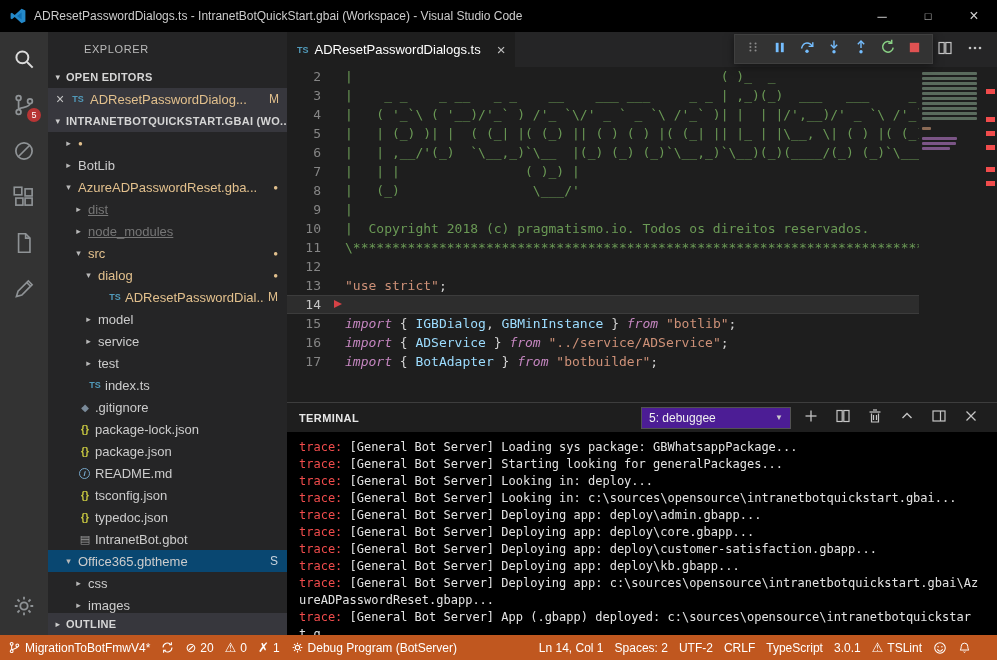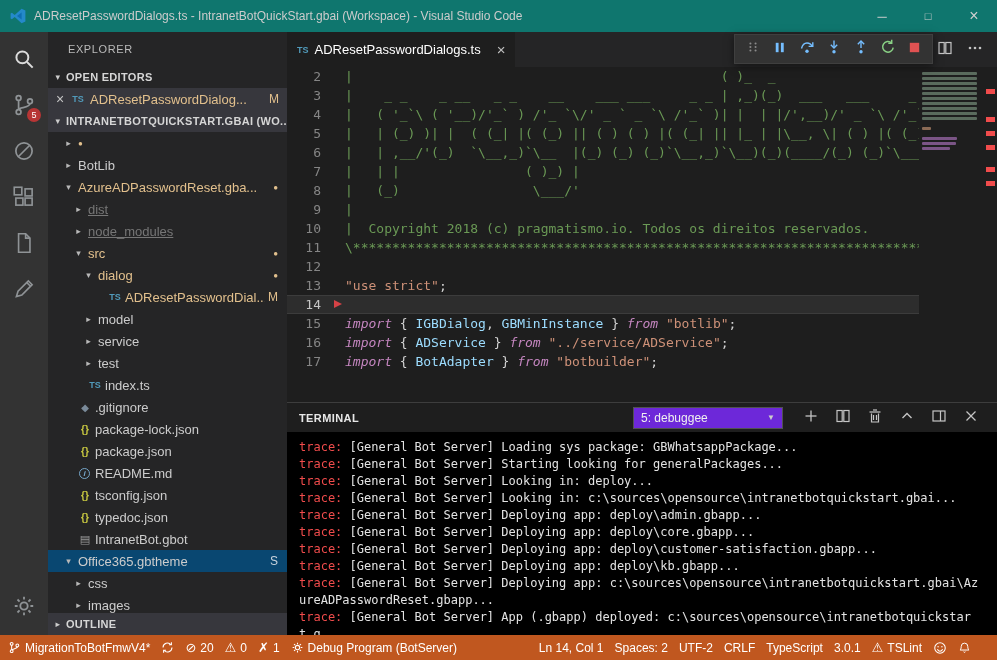--- a/index.html
+++ b/index.html
@@ -1,21 +1,21 @@
 <!DOCTYPE html>
 <html style="--accent-blue: #007ac0; --statusbar-debugging: #c0571f; --scm-badge-red: #b73535; --error-red: #f14c4c; --git-modified-yellow: #e2c08d; --selection-blue: #094771; --ts-icon-blue: #519aba; --json-icon-yellow: #cbcb41; --syntax-keyword: #c586c0; --syntax-string: #ce9178; --syntax-variable: #9cdcfe; --syntax-comment: #6a9955; --syntax-plain: #d4d4d4;"><head>
 <meta charset="utf-8">
 <style>
   * { margin:0; padding:0; box-sizing:border-box; }
   html,body { width:997px; height:660px; overflow:hidden; background:#1e1e1e;
     font-family:"Liberation Sans","DejaVu Sans",sans-serif; }
   .window { width:997px; height:660px; display:flex; flex-direction:column; }
 
   
-  .title-bar { height:32px; background:#0f766e; display:flex; align-items:center;
+  .title-bar { height:32px; background:#000000; display:flex; align-items:center;
     color:#cccccc; font-size:12px; flex-shrink:0; }
   .vscode-logo { margin:0 8px 0 10px; display:flex; }
   .window-controls { margin-left:auto; display:flex; height:100%; }
   .wc { width:46px; height:100%; display:flex; align-items:center; justify-content:center;
     color:#cfcfcf; font-size:13px; }
   .wc.max { font-size:11px; }
   .wc.close { font-size:16px; }
 
   
   .main { flex:1; display:flex; min-height:0; }
@@ -27,21 +27,21 @@
     color:#8f9396; position:relative; }
   .ab-item.lit { color:#dcdcdc; }
   .ab-ico svg { display:block; }
   .ab-badge { position:absolute; right:7px; bottom:6px; background:var(--scm-badge-red,#b73535);
     color:#fff; font-size:9px; min-width:14px; height:14px; border-radius:8px;
     display:flex; align-items:center; justify-content:center; padding:0 2px; }
 
   
   .sidebar { width:239px; background:#252526; color:#cccccc; display:flex; flex-direction:column;
     overflow:hidden; font-size:13px; flex-shrink:0; }
-  .sidebar-title { height:34px; line-height:34px; padding-left:20px; font-size:11px;
+  .sidebar-title { height:34px; line-height:34px; padding-left:36px; font-size:11px;
     color:#bbbbbb; letter-spacing:.6px; flex-shrink:0; }
   .section-header { height:22px; display:flex; align-items:center; font-size:11px; font-weight:bold;
     color:#d6d6d6; padding-left:2px; letter-spacing:.3px; flex-shrink:0; white-space:nowrap; overflow:hidden; }
   .section-header .tw { width:16px; text-align:center; font-size:9px; color:#cccccc; flex-shrink:0; }
   .section-header.ws, .section-header.outline { background:#37373d; }
   .oe-row { height:22px; display:flex; align-items:center; background:#37373d; padding:0 8px 0 6px; gap:5px; }
   .oe-close { color:#c5c5c5; width:12px; text-align:center; font-size:14px; flex-shrink:0; }
   .file-ico { font-weight:bold; font-size:9px; flex-shrink:0; width:14px; text-align:center; }
   .file-ico.ts { color:var(--ts-icon-blue,#519aba); }
   .file-ico.json { color:var(--json-icon-yellow,#cbcb41); font-size:10px; }
@@ -96,23 +96,23 @@
     padding:5px 0 0 3px; }
   .mm-line { height:3px; margin-bottom:2px; border-radius:1px; }
   .overview-ruler { position:absolute; top:0; right:0; width:14px; height:100%; background:#1e1e1e; }
   .ruler-mark { position:absolute; right:2px; width:9px; height:5px; background:var(--error-red,#f14c4c); }
 
   
   .panel-header { height:30px; background:#1e1e1e; border-top:1px solid #3d3d3d; display:flex;
     align-items:center; padding:0 12px; flex-shrink:0; }
   .panel-tab { font-size:11px; color:#e7e7e7; letter-spacing:.4px; font-weight:bold; }
   .panel-right { margin-left:auto; display:flex; align-items:center; gap:4px; }
-  .term-select { height:22px; background:#6d28d9; border:1px solid #525252; color:#f0f0f0;
+  .term-select { height:22px; background:#4c1d95; border:1px solid #525252; color:#f0f0f0;
     font-size:12px; display:flex; align-items:center; padding:0 7px; width:150px;
-    justify-content:space-between; margin-right:10px; }
+    justify-content:space-between; margin-right:2px; }
   .term-select .dd { font-size:8px; color:#cccccc; }
   .pa-btn { width:28px; height:26px; display:flex; align-items:center; justify-content:center; }
 
   .terminal { height:203px; background:#000000; overflow:hidden; color:#e3e3e3;
     font-family:"DejaVu Sans Mono","Liberation Mono",monospace; font-size:12px; line-height:17px;
     padding:7px 16px 0 12px; flex-shrink:0; }
   .term-line { white-space:pre-wrap; word-break:break-all; }
   .t-prefix { color:var(--error-red,#f14c4c); }
 
   

